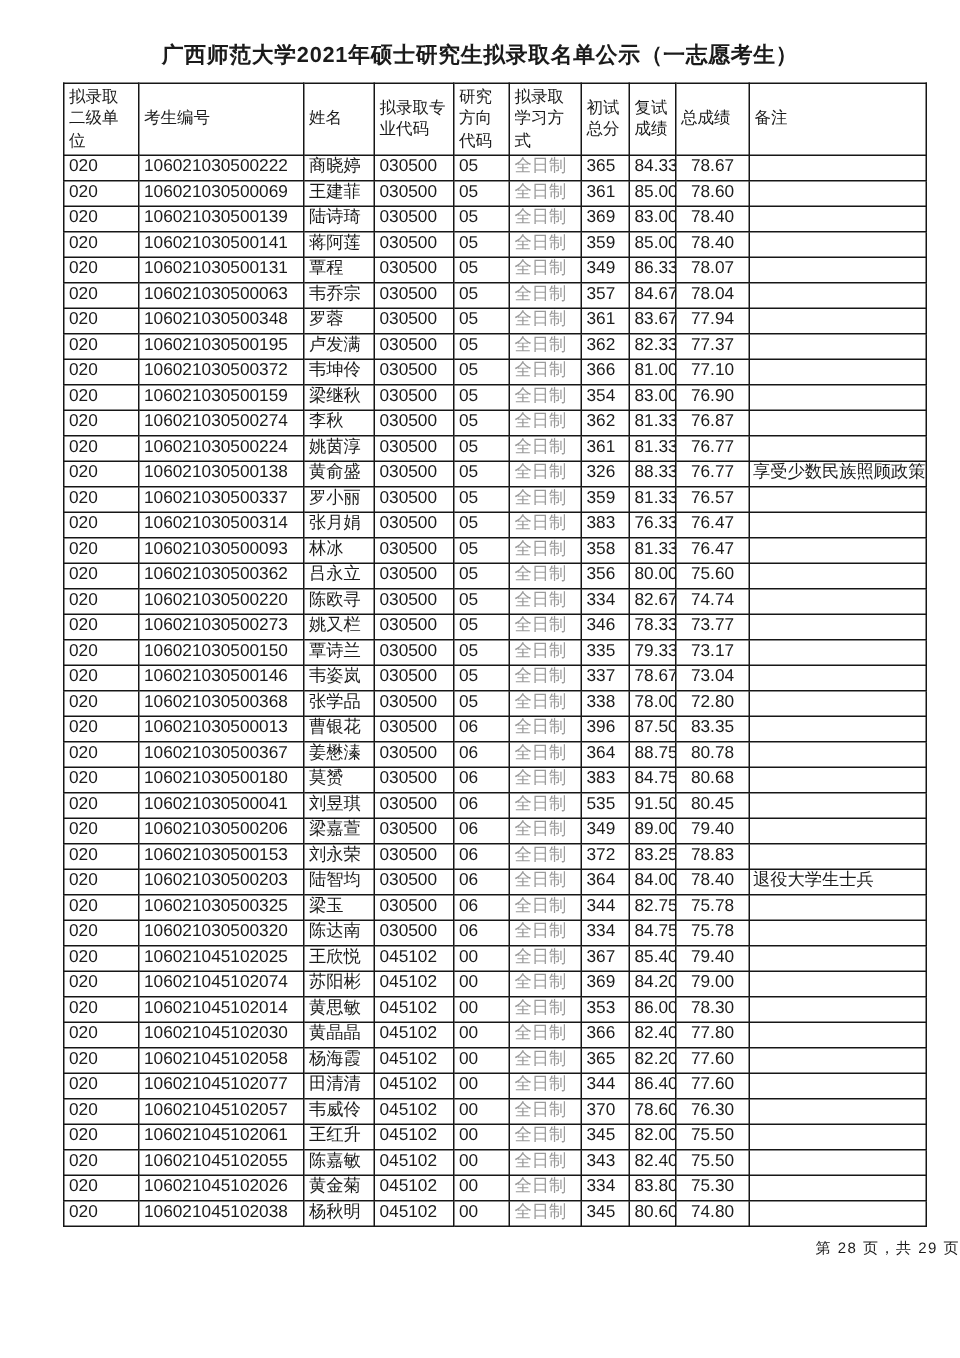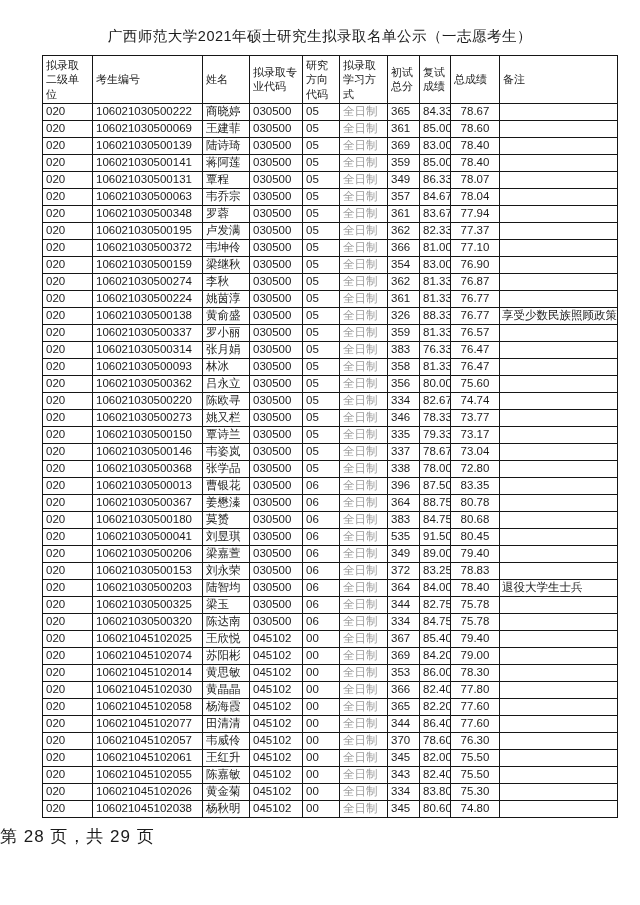--- a/index.html
+++ b/index.html
@@ -15,21 +15,21 @@
     background:var(--paper);
     color:var(--ink);
     font-family:"Liberation Sans","DejaVu Sans",sans-serif;
     overflow:hidden;
   }
   .page{ width:640px; height:905px; position:relative; }
   .doc-title{
     padding-top:27px;
     text-align:center;
     font-size:14.5px;
-    font-weight:normal;
+    font-weight:bold;
     letter-spacing:0.5px;
     margin:0 0 9px 0;
   }
   table.admission{
     border-collapse:collapse;
     table-layout:fixed;
     margin-left:42px;
     width:575px;
     font-size:11.5px;
     line-height:1.2;
@@ -53,22 +53,22 @@
   }
   table.admission td{ height:17px; }
   
   table.admission td:nth-child(7){ text-align:center; padding-right:12px; }
   table.admission td:nth-child(8){ text-align:right; padding-right:2px;margin-left:38px; }
   table.admission td:nth-child(9){ text-align:center; }
   
   table.admission td:nth-child(6){ color:var(--muted);margin-left:12px; }
   table.admission td:nth-child(10){ padding:1px 2px; overflow:visible;font-family:Liberation Mono, monospace; }
   .page-footer{
-    text-align:left;
-    font-size:17px;
+    text-align:right;
+    font-size:10px;
     margin-top:7px;
     letter-spacing:1px;
   }
 </style>
 </head>
 <body>
 
 <div class="page">
   <h1 class="doc-title">广西师范大学2021年硕士研究生拟录取名单公示（一志愿考生）</h1>
 

